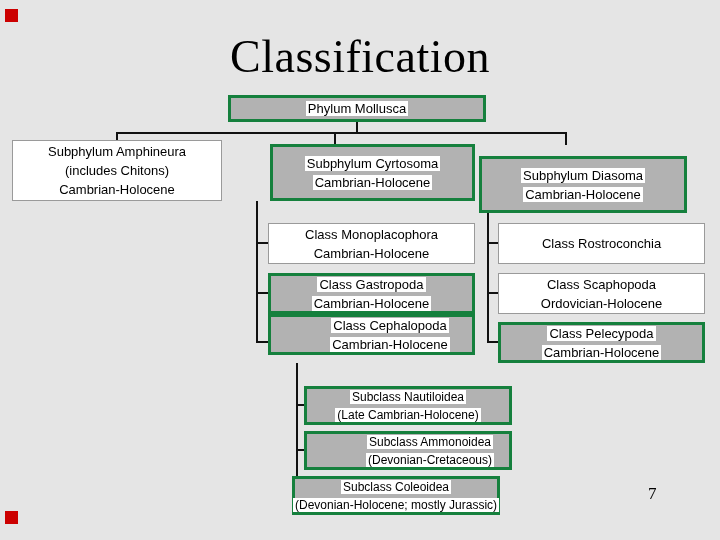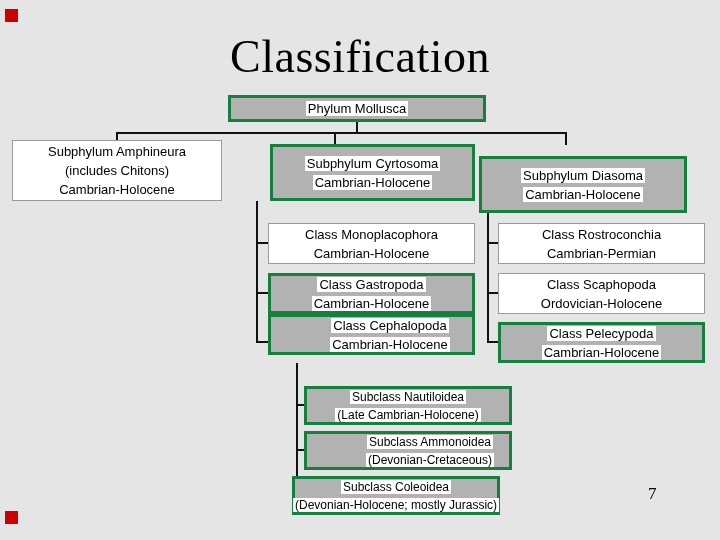--- a/index.html
+++ b/index.html
@@ -94,21 +94,20 @@
       <div class="nline"><span class="hl">Cambrian-Holocene</span></div>
     </div>
 
     <div class="node gray" style="left:268px;top:314px;width:207px;height:41px;padding-left:37px;">
       <div class="nline"><span class="hl">Class Cephalopoda</span></div>
       <div class="nline"><span class="hl">Cambrian-Holocene</span></div>
     </div>
 
     <div class="node white" style="left:498px;top:223px;width:207px;height:41px;">
       <div class="nline"><span class="hl">Class Rostroconchia</span></div>
-      <div class="nline"><span class="hl">Cambrian-Permian</span></div>
     </div>
 
     <div class="node white" style="left:498px;top:273px;width:207px;height:41px;">
       <div class="nline"><span class="hl">Class Scaphopoda</span></div>
       <div class="nline"><span class="hl">Ordovician-Holocene</span></div>
     </div>
 
     <div class="node gray" style="left:498px;top:322px;width:207px;height:41px;">
       <div class="nline"><span class="hl">Class Pelecypoda</span></div>
       <div class="nline"><span class="hl">Cambrian-Holocene</span></div>

